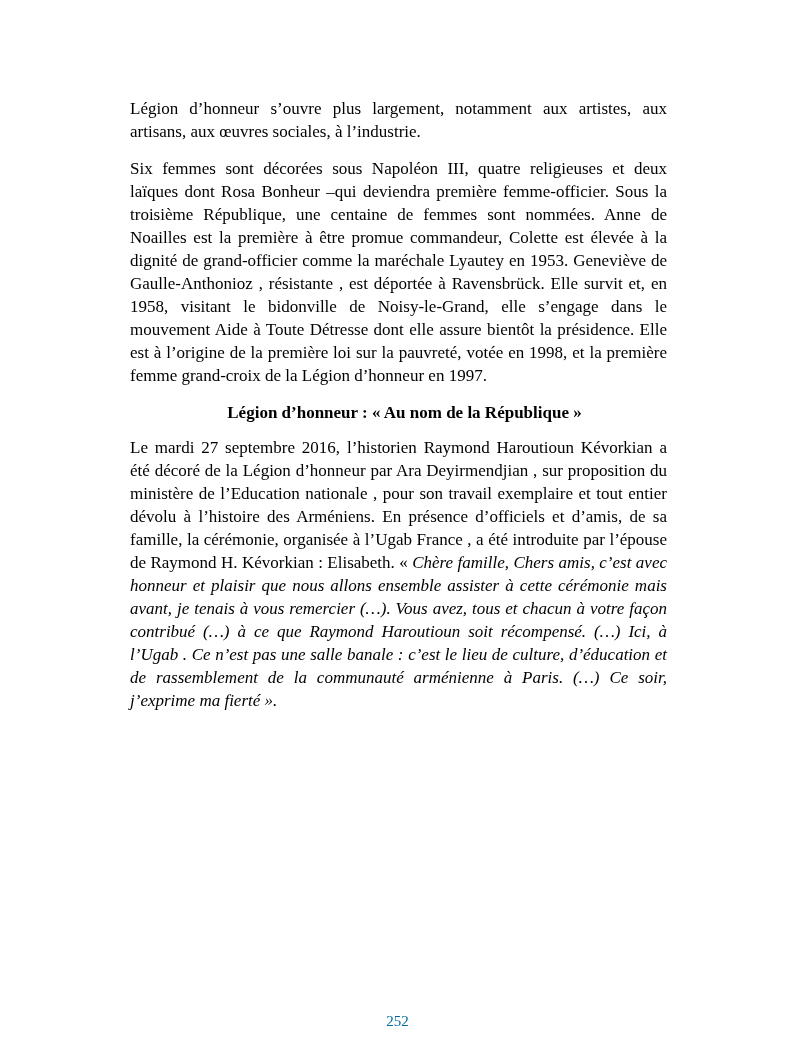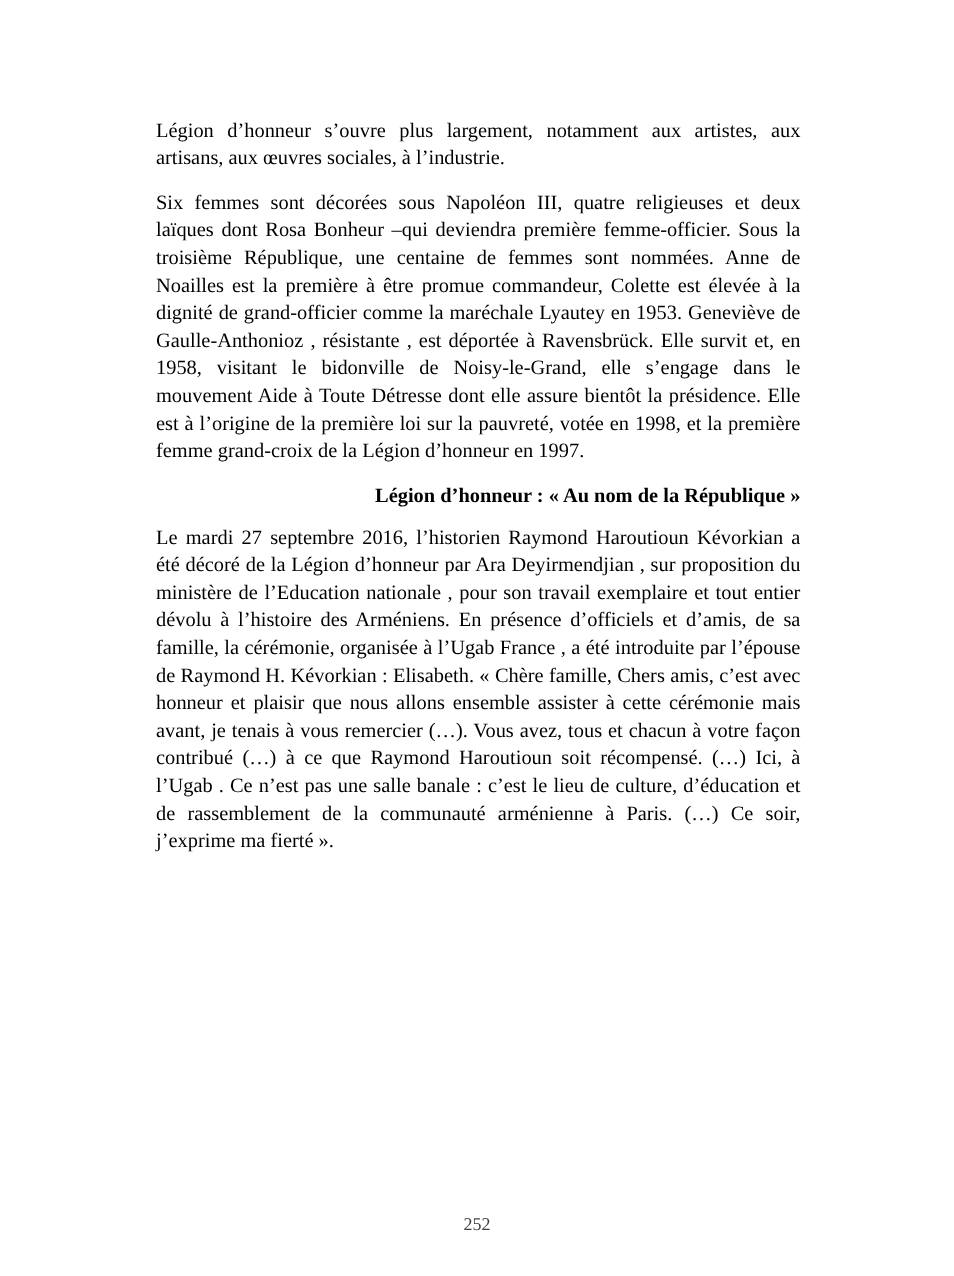--- a/index.html
+++ b/index.html
@@ -25,36 +25,37 @@
   .para {
     font-size: 17px;
     line-height: 23px;
     text-align: justify;
     margin: 0 0 14px 0;
   }
   .heading {
     font-size: 17px;
     line-height: 23px;
     font-weight: bold;
-    text-align: right;
+    text-align: center;
     margin: 4px 0 12px 12px;
   }
   .italic {
+    font-style: italic;
   }
   .footer {
     position: absolute;
     left: 0;
     top: 1011px;
     width: 795px;
     text-align: center;
   }
   .page-number {
     font-size: 15px;
     line-height: 20px;
-    color: #404040;
+    color: #0369a1;
   }
 </style>
 </head>
 <body>
 
 <div class="page">
   <main class="content">
 
     <p class="para">Légion d’honneur s’ouvre plus largement, notamment aux artistes, aux artisans, aux œuvres sociales, à l’industrie.</p>
 

